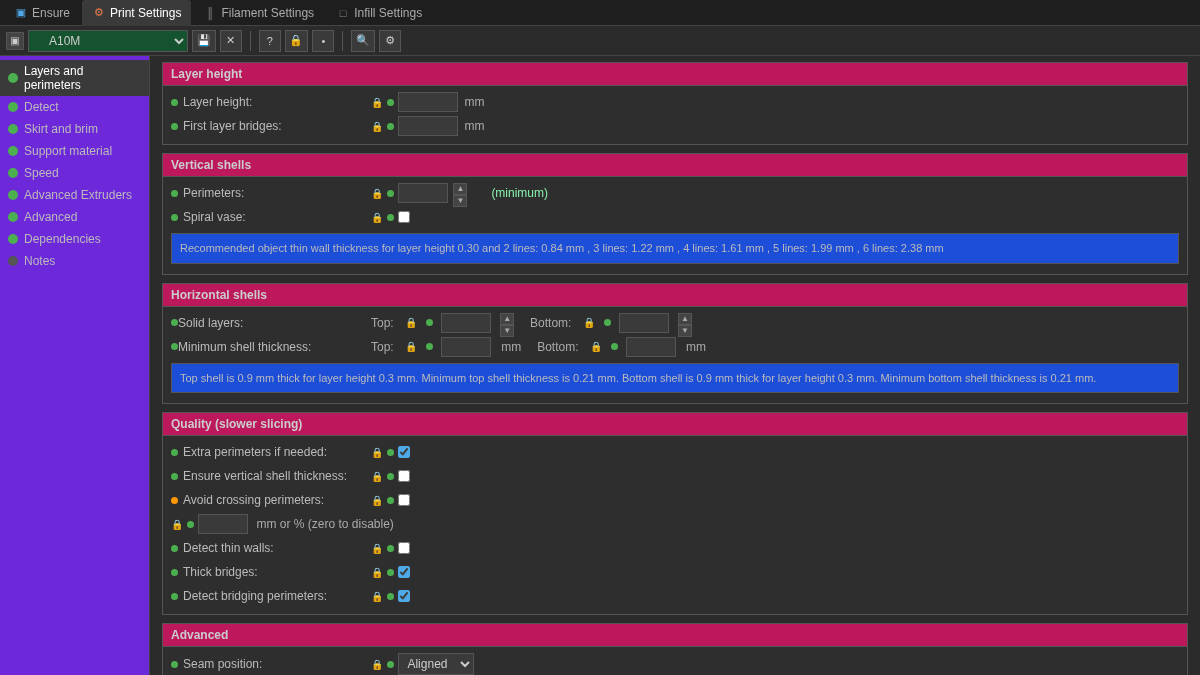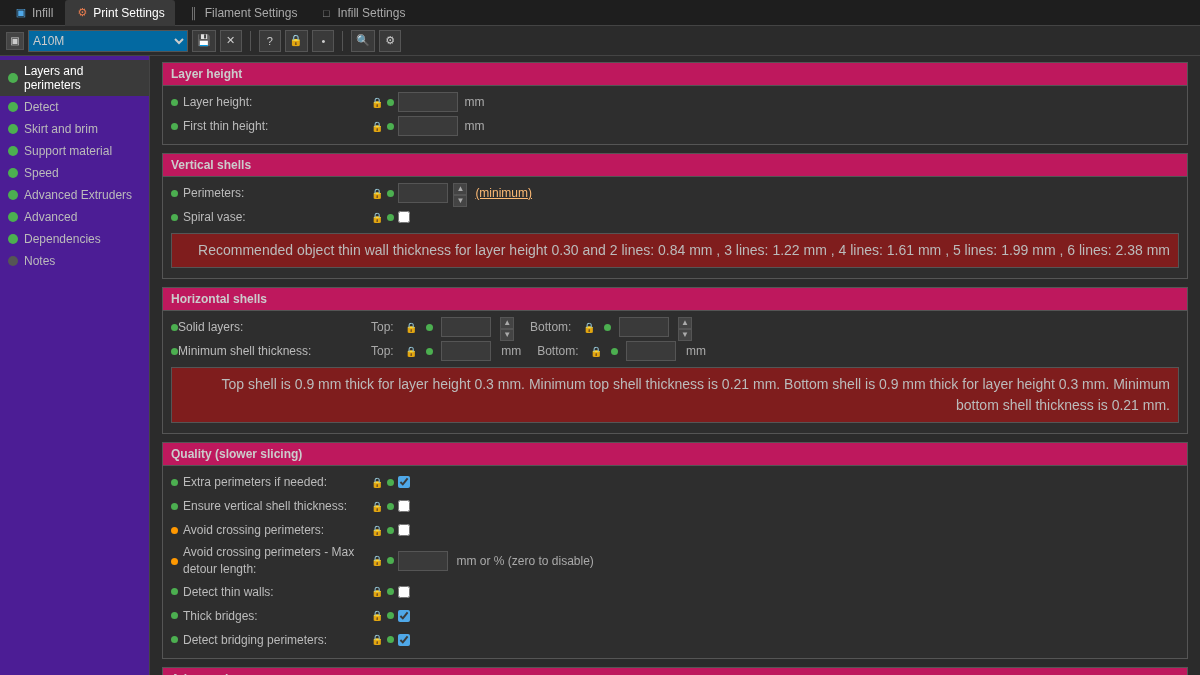--- a/index.html
+++ b/index.html
@@ -65,27 +65,27 @@
       gap: 4px;
     }
     .preset-icon {
       width: 18px; height: 18px;
       background: #444;
       border: 1px solid #555;
       display: flex; align-items: center; justify-content: center;
       font-size: 10px;
     }
     .preset-select {
-      background: #0369a1;
+      background: #14532d;
       border: 1px solid #555;
       color: #ccc;
       height: 22px;
       width: 160px;
       font-size: 12px;
-      padding: 0 0;
+      padding: 0 16px;
     }
     .toolbar-btn {
       background: #3a3a3a;
       border: 1px solid #555;
       color: #ccc;
       height: 22px;
       min-width: 22px;
       display: flex; align-items: center; justify-content: center;
       cursor: pointer;
       font-size: 11px;
@@ -96,21 +96,21 @@
     
     .main-content {
       display: flex;
       flex: 1;
       overflow: hidden;
     }
 
     
     .sidebar {
       width: 150px;
-      background: #4c1d95;
+      background: #6d28d9;
       border-right: 1px solid #444;
       padding: 4px 0;
       flex-shrink: 0;
     }
     .sidebar-item {
       display: flex;
       align-items: center;
       gap: 6px;
       padding: 4px 8px;
       cursor: pointer;
@@ -217,28 +217,27 @@
       border: 1px solid #555;
     }
 
     input[type="checkbox"] {
       width: 12px; height: 12px;
       accent-color: #4fa8e8;
       cursor: pointer;
     }
 
     .info-box {
-      background: #7f1d1d;
+      background: #1d4ed8;
       border: 1px solid #555;
       padding: 6px 8px;
       margin: 4px 0;
-      font-size: 14px;
+      font-size: 11px;
       color: #bbb;
       line-height: 1.5;
-      text-align: right;
     }
 
     
     .h-shells-row {
       display: flex;
       align-items: center;
       min-height: 24px;
       padding: 2px 0;
       gap: 0;
     }
@@ -261,31 +260,31 @@
     select {
       background: #3a3a3a;
       border: 1px solid #555;
       color: #ccc;
       height: 22px;
       font-size: 12px;
       padding: 0 4px;
       cursor: pointer;
     }
 
-    .minimum-label { color: #fdba74; font-size: 12px; margin-left: 4px; text-decoration: underline; }
+    .minimum-label { color: #86efac; font-size: 12px; margin-left: 20px; }
 
     .or-pct-label { color: #aaa; font-size: 12px; margin-left: 4px; }
   </style>
 </head>
 <body>
 
 <div class="menu-bar">
   <div class="menu-tab">
     <span class="tab-icon tab-icon-plater">▣</span>
-    <span>Infill</span>
+    <span>Ensure</span>
   </div>
   <div class="menu-tab active">
     <span class="tab-icon tab-icon-print">⚙</span>
     <span>Print Settings</span>
   </div>
   <div class="menu-tab">
     <span class="tab-icon tab-icon-filament">║</span>
     <span>Filament Settings</span>
   </div>
   <div class="menu-tab">
@@ -366,21 +365,21 @@
           <div class="setting-controls">
             <span class="lock-icon">🔒</span>
             <span class="dot-indicator"></span>
             <input type="text" style="">
             <span class="unit-label">mm</span>
           </div>
         </div>
         <div class="setting-row">
           <div class="setting-label">
             <span class="dot-indicator"></span>
-            <span>First thin height:</span>
+            <span>First layer bridges:</span>
           </div>
           <div class="setting-controls">
             <span class="lock-icon">🔒</span>
             <span class="dot-indicator"></span>
             <input type="text" style="">
             <span class="unit-label">mm</span>
           </div>
         </div>
       </div>
     </div>
@@ -517,24 +516,20 @@
             <span>Avoid crossing perimeters:</span>
           </div>
           <div class="setting-controls">
             <span class="lock-icon">🔒</span>
             <span class="dot-indicator"></span>
             <input type="checkbox" style="">
           </div>
         </div>
 
         <div class="setting-row">
-          <div class="setting-label" style="width:200px; line-height:1.4;">
-            <span class="dot-indicator dot-orange-ind" style="flex-shrink:0;margin-top:2px;"></span>
-            <span style="font-size:12px;">Avoid crossing perimeters - Max detour length:</span>
-          </div>
           <div class="setting-controls">
             <span class="lock-icon">🔒</span>
             <span class="dot-indicator"></span>
             <input type="text" class="narrow" style="">
             <span class="or-pct-label">mm or % (zero to disable)</span>
           </div>
         </div>
 
         <div class="setting-row">
           <div class="setting-label">

